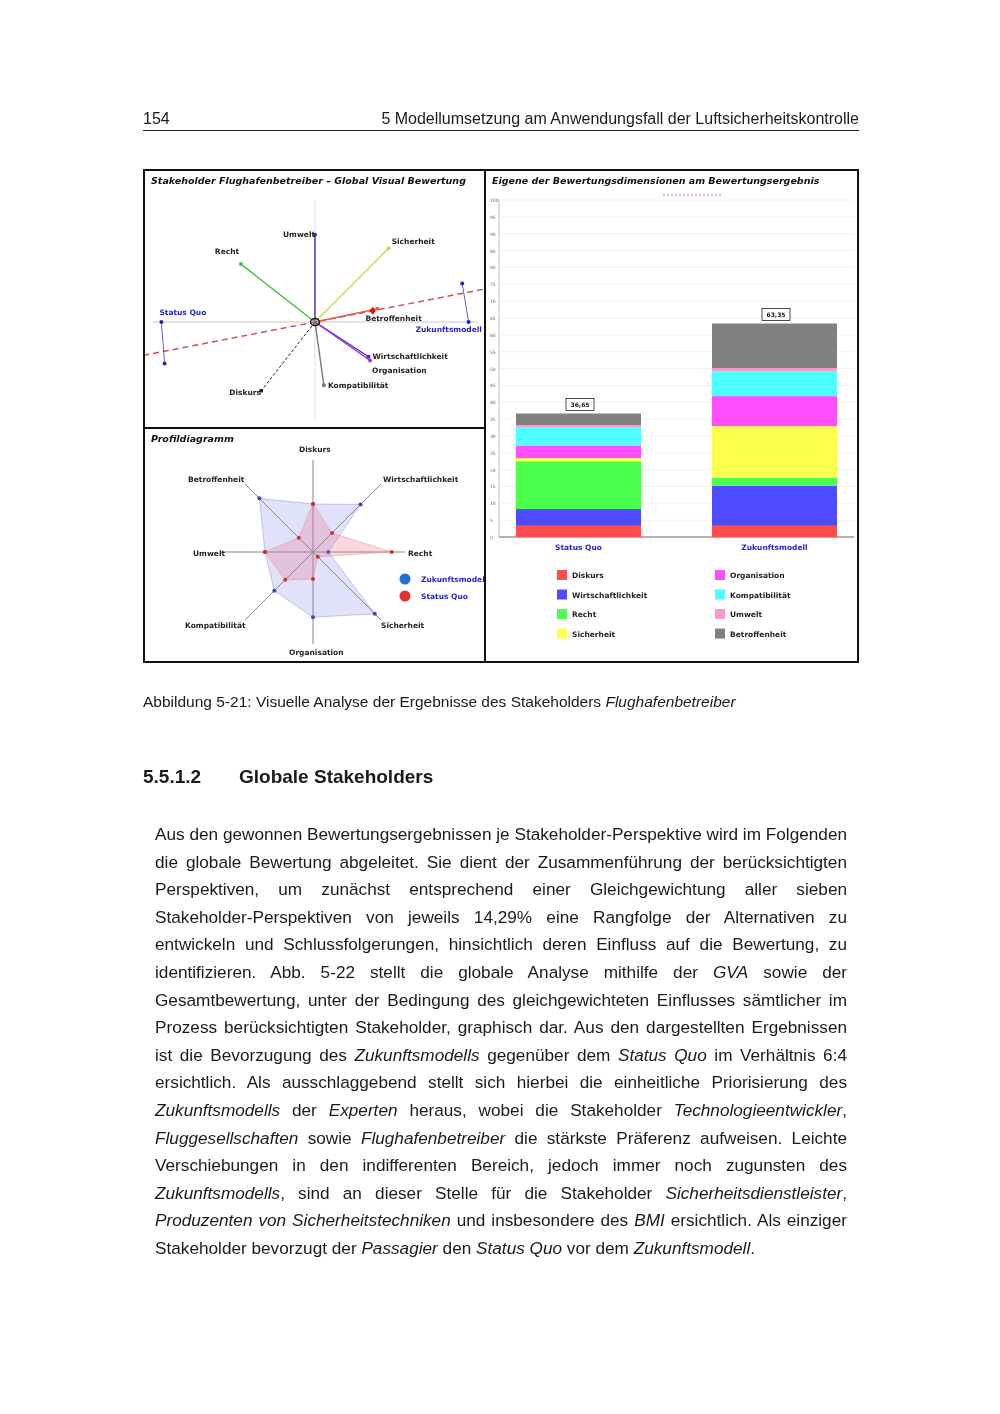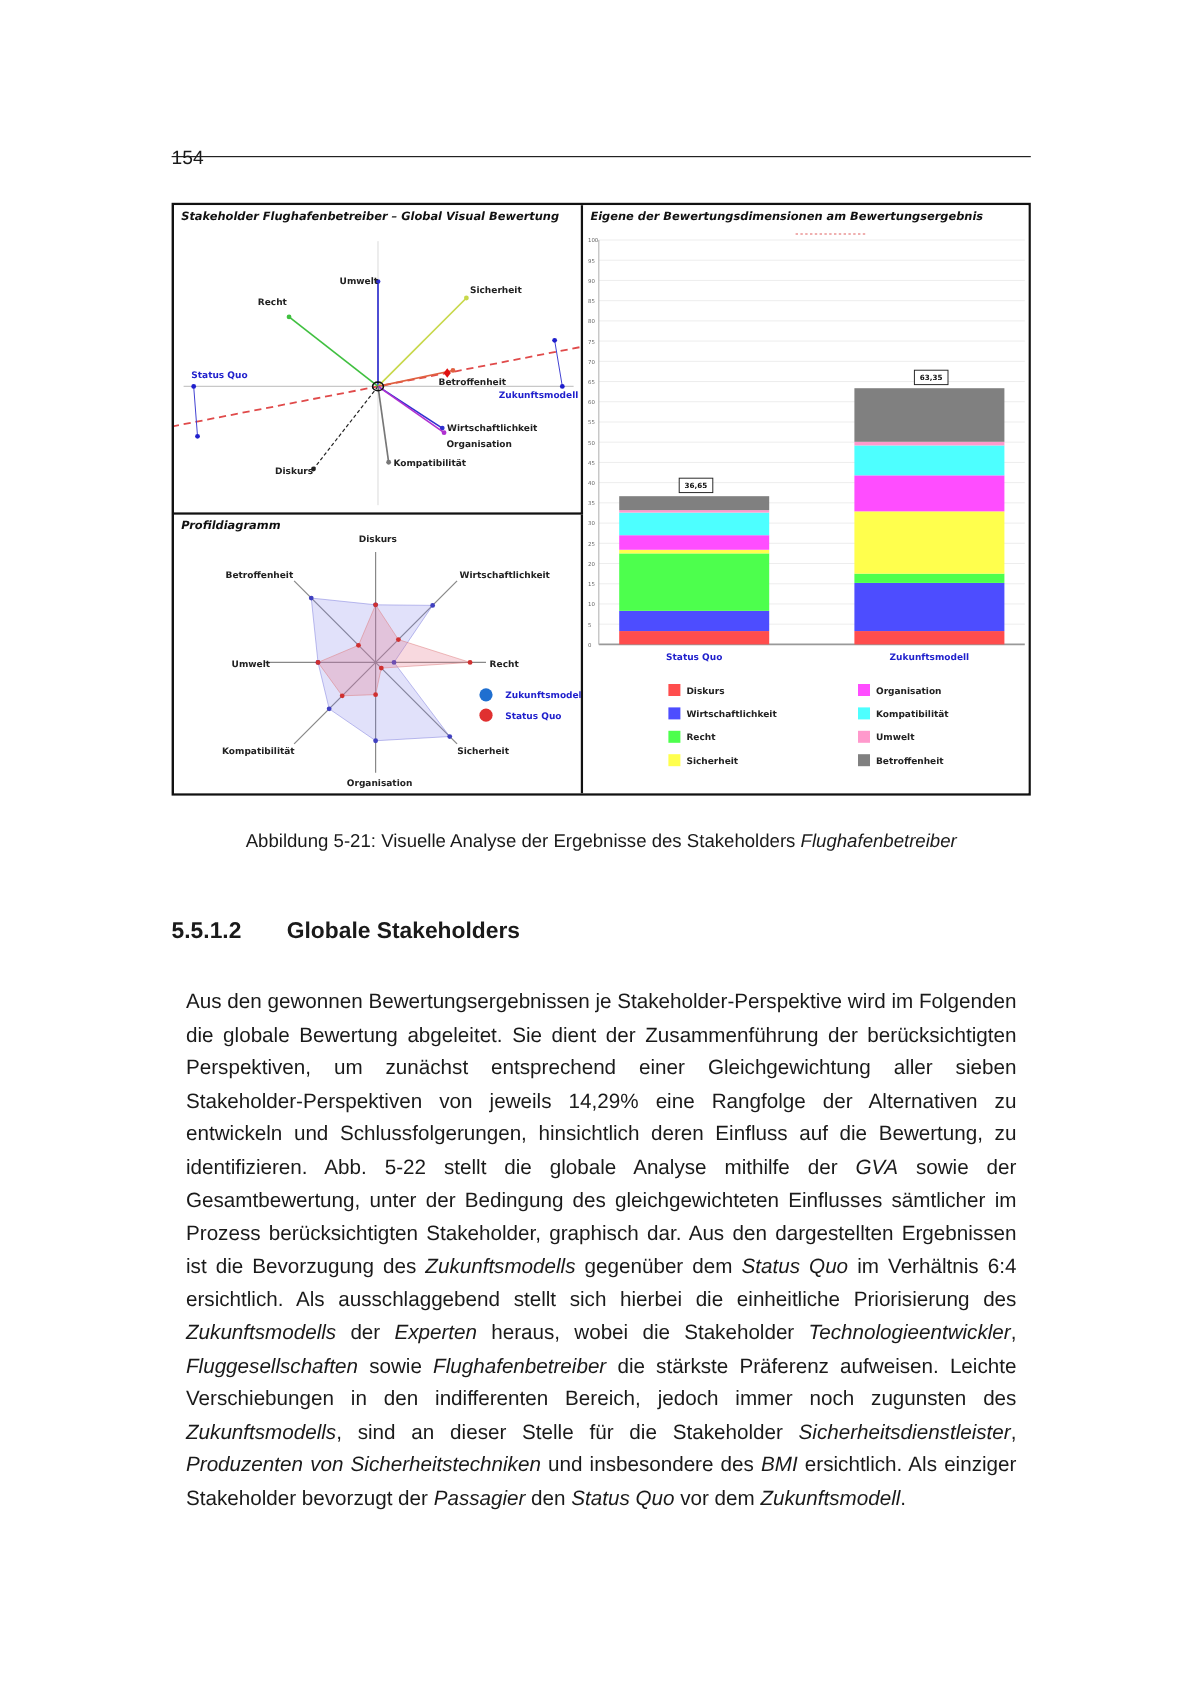--- a/index.html
+++ b/index.html
@@ -1,39 +1,40 @@
 <!DOCTYPE html>
 <html><head>
 <meta charset="utf-8">
 <style>
   html, body { margin: 0; padding: 0; background: #ffffff; }
   body { width: 1000px; height: 1414px; position: relative; overflow: hidden; font-family: "Liberation Sans", sans-serif; color: #1a1a1a; }
   .running-head { position: absolute; left: 143px; top: 108px; width: 716px; height: 22px; border-bottom: 1.3px solid #222; font-size: 16px; }
-  .running-head .pg { position: absolute; left: 0; top: 16px; }
+  .running-head .pg { position: absolute; left: 0; top: 2px; }
   .running-head .chap { position: absolute; right: 0; top: 2px; }
   .figure { position: absolute; left: 143px; top: 169px; width: 712px; height: 490px; border: 2px solid #111; background: #fff; }
   .panel { position: absolute; background: #fff; }
   .p-gva { left: 0; top: 0; width: 339px; height: 256px; border-right: 2px solid #111; border-bottom: 2px solid #111; }
   .p-radar { left: 0; top: 258px; width: 339px; height: 232px; border-right: 2px solid #111; }
   .p-bar { left: 341px; top: 0; width: 371px; height: 490px; }
   .panel-title { position: absolute; left: 6px; top: 4px; font-size: 9.5px; font-weight: bold; font-style: italic; color: #111; font-family: "DejaVu Sans", sans-serif; white-space: nowrap; }
   .panel svg { position: absolute; left: 0; top: 0; }
   svg text { font-family: "DejaVu Sans", sans-serif; }
-  .caption { position: absolute; left: 143px; top: 688px; width: 716px; text-align: center; font-size: 15.5px; line-height: 27px; }
+  .caption { position: absolute; left: 143px; top: 688px; width: 716px; text-align: left; font-size: 15.5px; line-height: 27px; }
   .caption i { font-style: italic; }
   .section { position: absolute; left: 143px; top: 766px; font-size: 19px; font-weight: bold; }
   .section .num { display: inline-block; width: 96px; }
   .body-text { position: absolute; left: 143px; top: 809px; width: 716px; font-size: 17.2px; line-height: 27.6px; text-align: justify; }
   .body-text p { margin: 12px; }
 </style>
 </head>
 <body>
 
 <div class="running-head">
   <span class="pg">154</span>
+  <span class="chap">5 Modellumsetzung am Anwendungsfall der Luftsicherheitskontrolle</span>
 </div>
 
 <div class="figure">
   <div class="panel p-gva">
     <svg id="gva-svg" width="339" height="256">
         <line x1="8" y1="151" x2="333" y2="151" stroke="#c8c8c8" stroke-width="1.2"></line>
         <line x1="170" y1="30" x2="170" y2="250" stroke="#d8d8d8" stroke-width="0.8"></line>
         <line x1="-11.60102893781783" y1="186.2996641446608" x2="351.60102893781783" y2="115.7003358553392" stroke="#e04a4a" stroke-width="1.5" stroke-dasharray="6,4"></line>
         <line x1="170" y1="151" x2="170" y2="63.64" stroke="#3030d0" stroke-width="1.4" stroke-dasharray="none"></line>
         <circle cx="170" cy="63.64" r="2" fill="#3030d0"></circle>

